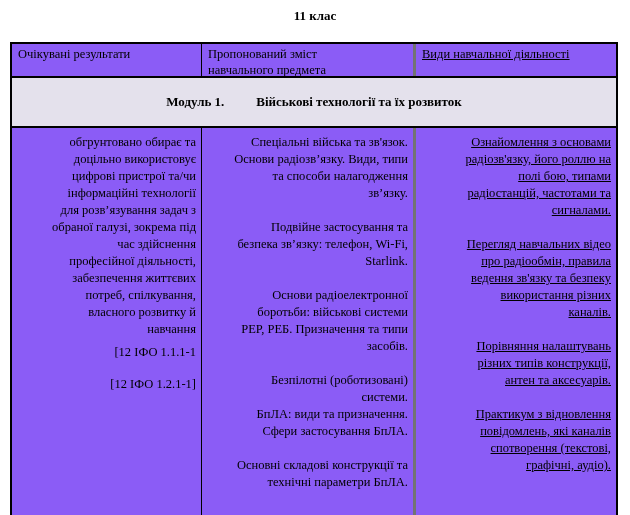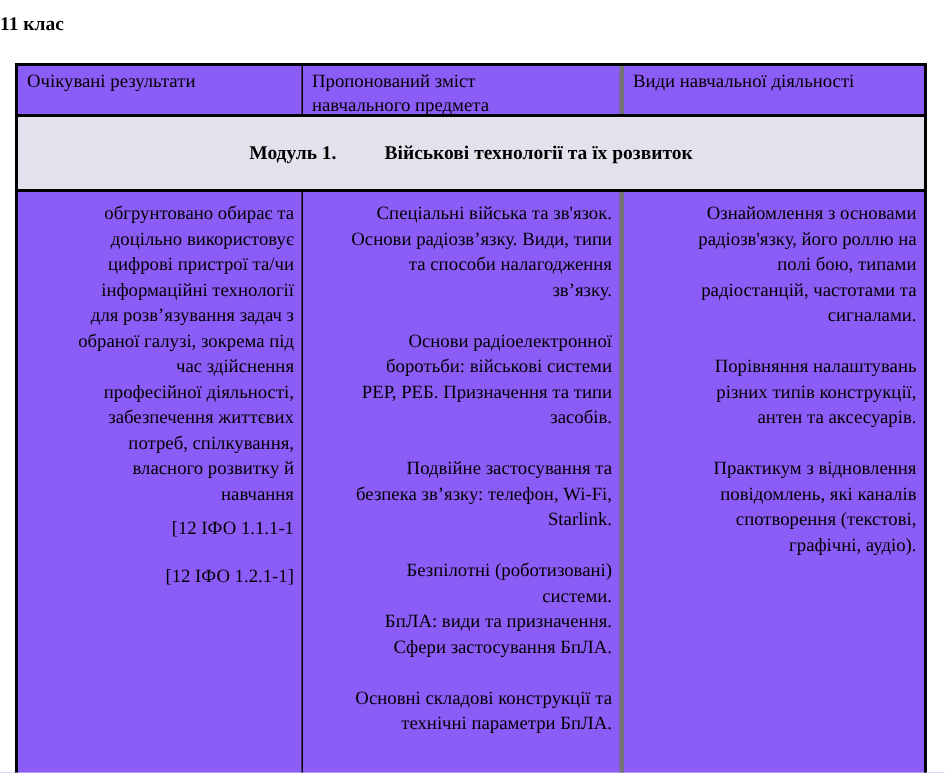--- a/index.html
+++ b/index.html
@@ -13,21 +13,21 @@
     position: relative;
     overflow: hidden;
   }
   * { box-sizing: border-box; }
 
   .doc-title {
     position: absolute;
     top: 8px;
     left: 0;
     width: 630px;
-    text-align: left;
+    text-align: center;
     font-size: 13px;
     font-weight: bold;
   }
 
   .curriculum-table {
     position: absolute;
     left: 10px;
     top: 42px;
     width: 608px;
     height: 488px;
@@ -45,21 +45,21 @@
   }
   .header-cell {
     padding: 2px 5px 0 6px;
     font-size: 12.5px;
     line-height: 16px;
     white-space: pre-line;
   }
 
   .c1 { width: 190px; border-right: 1px solid #000000; }
   .c2 { width: 214px; border-right: 3px solid #737373; }
-  .c3 { flex: 1; }
+  .c3 { flex: 1; text-decoration: underline; }
 
   .module-row {
     height: 50px;
     flex: none;
     border-bottom: 2px solid #000000;
     display: flex;
     align-items: center;
     justify-content: center;
     font-size: 13px;
     font-weight: bold;
@@ -121,40 +121,45 @@
 власного розвитку й
 навчання</p>
         <p class="ref-para">[12 ІФО 1.1.1-1</p>
         <p class="ref-para">[12 ІФО 1.2.1-1]</p>
       </div>
     <div class="body-cell c2">
         <p>Спеціальні війська та зв'язок.
 Основи радіозв’язку. Види, типи
 та способи налагодження
 зв’язку.</p>
+        <p>Подвійне застосування та
+безпека зв’язку: телефон, Wi-Fi,
+Starlink.</p>
         <p>Основи радіоелектронної
 боротьби: військові системи
 РЕР, РЕБ. Призначення та типи
 засобів.</p>
-        <p>Подвійне застосування та
-безпека зв’язку: телефон, Wi-Fi,
-Starlink.</p>
         <p>Безпілотні (роботизовані)
 системи.
 БпЛА: види та призначення.
 Сфери застосування БпЛА.</p>
         <p>Основні складові конструкції та
 технічні параметри БпЛА.</p>
       </div>
     <div class="body-cell c3">
         <p>Ознайомлення з основами
 радіозв'язку, його роллю на
 полі бою, типами
 радіостанцій, частотами та
 сигналами.</p>
+        <p>Перегляд навчальних відео
+про радіообмін, правила
+ведення зв'язку та безпеку
+використання різних
+каналів.</p>
         <p>Порівняння налаштувань
 різних типів конструкції,
 антен та аксесуарів.</p>
         <p>Практикум з відновлення
 повідомлень, які каналів
 спотворення (текстові,
 графічні, аудіо).</p>
       </div>
   </div>
 

